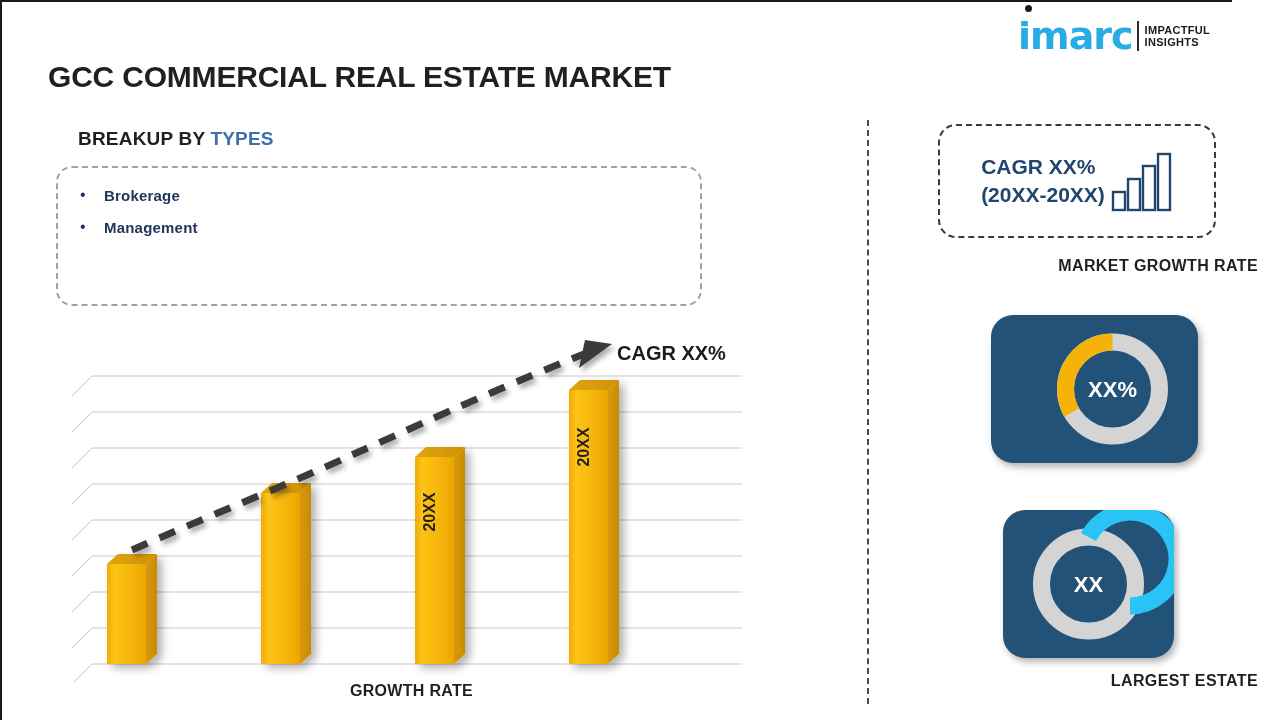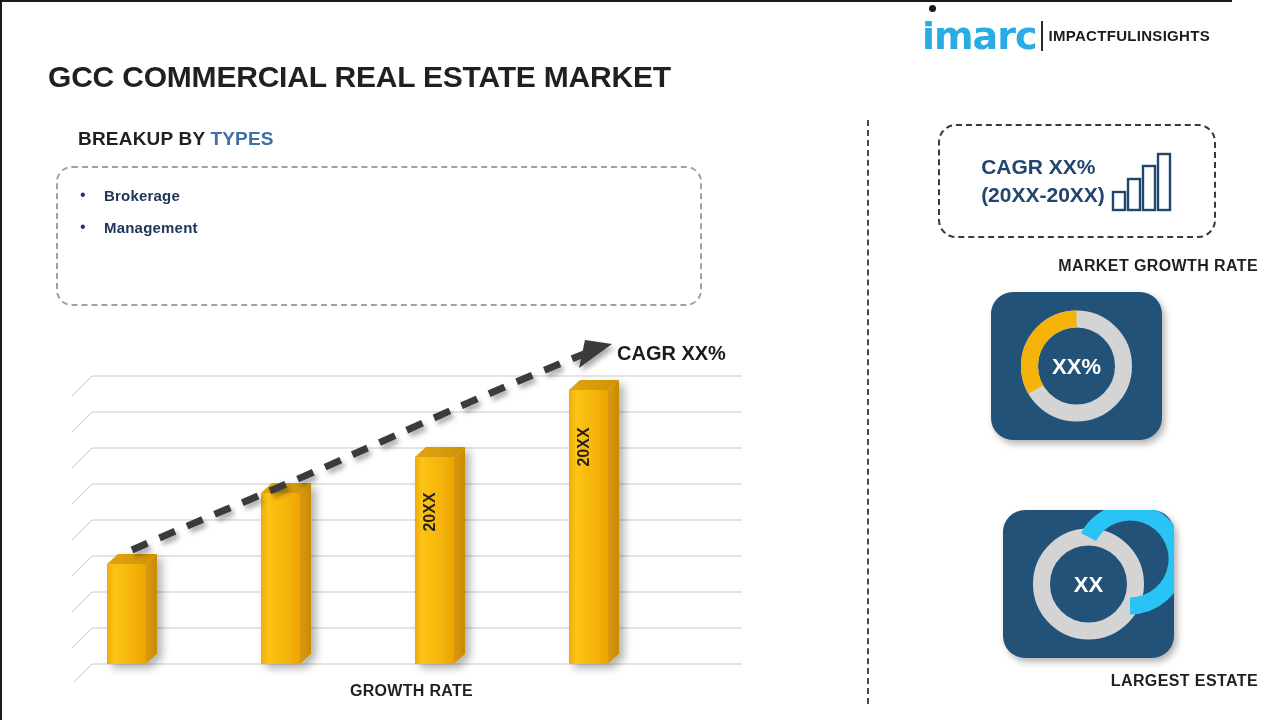--- a/index.html
+++ b/index.html
@@ -52,22 +52,23 @@
     background: #1b1b1b;
   }
   .logo-divider {
     width: 2px;
     height: 30px;
     background: #2b2b2b;
     margin: 0 6px 0 4px;
   }
   .logo-tagline {
     display: flex;
+    flex-direction: column;
     justify-content: center;
-    font-size: 15px;
+    font-size: 11px;
     font-weight: bold;
     color: #1b1b1b;
     line-height: 12px;
     letter-spacing: 0.3px;
   }
 
   
   .main-title {
     position: absolute;
     left: 46px;
@@ -201,21 +202,21 @@
 
   .tile {
     position: absolute;
     left: 989px;
     width: 171px;
     height: 148px;
     border-radius: 22px;
     background: #235279;
     box-shadow: 3px 4px 7px rgba(0,0,0,0.30);
   }
-  .tile-cagr   { top: 290px; }
+  .tile-cagr   { top: 313px; padding-left: 36px; }
   .tile-market { top: 508px; margin-left: 12px; }
   .tile svg { display: block; margin: 0 auto; }
   .donut-value {
     fill: #ffffff;
     font-family: "Liberation Sans", sans-serif;
     font-weight: bold;
     font-size: 22px;
     text-anchor: middle;
   }
 </style>

